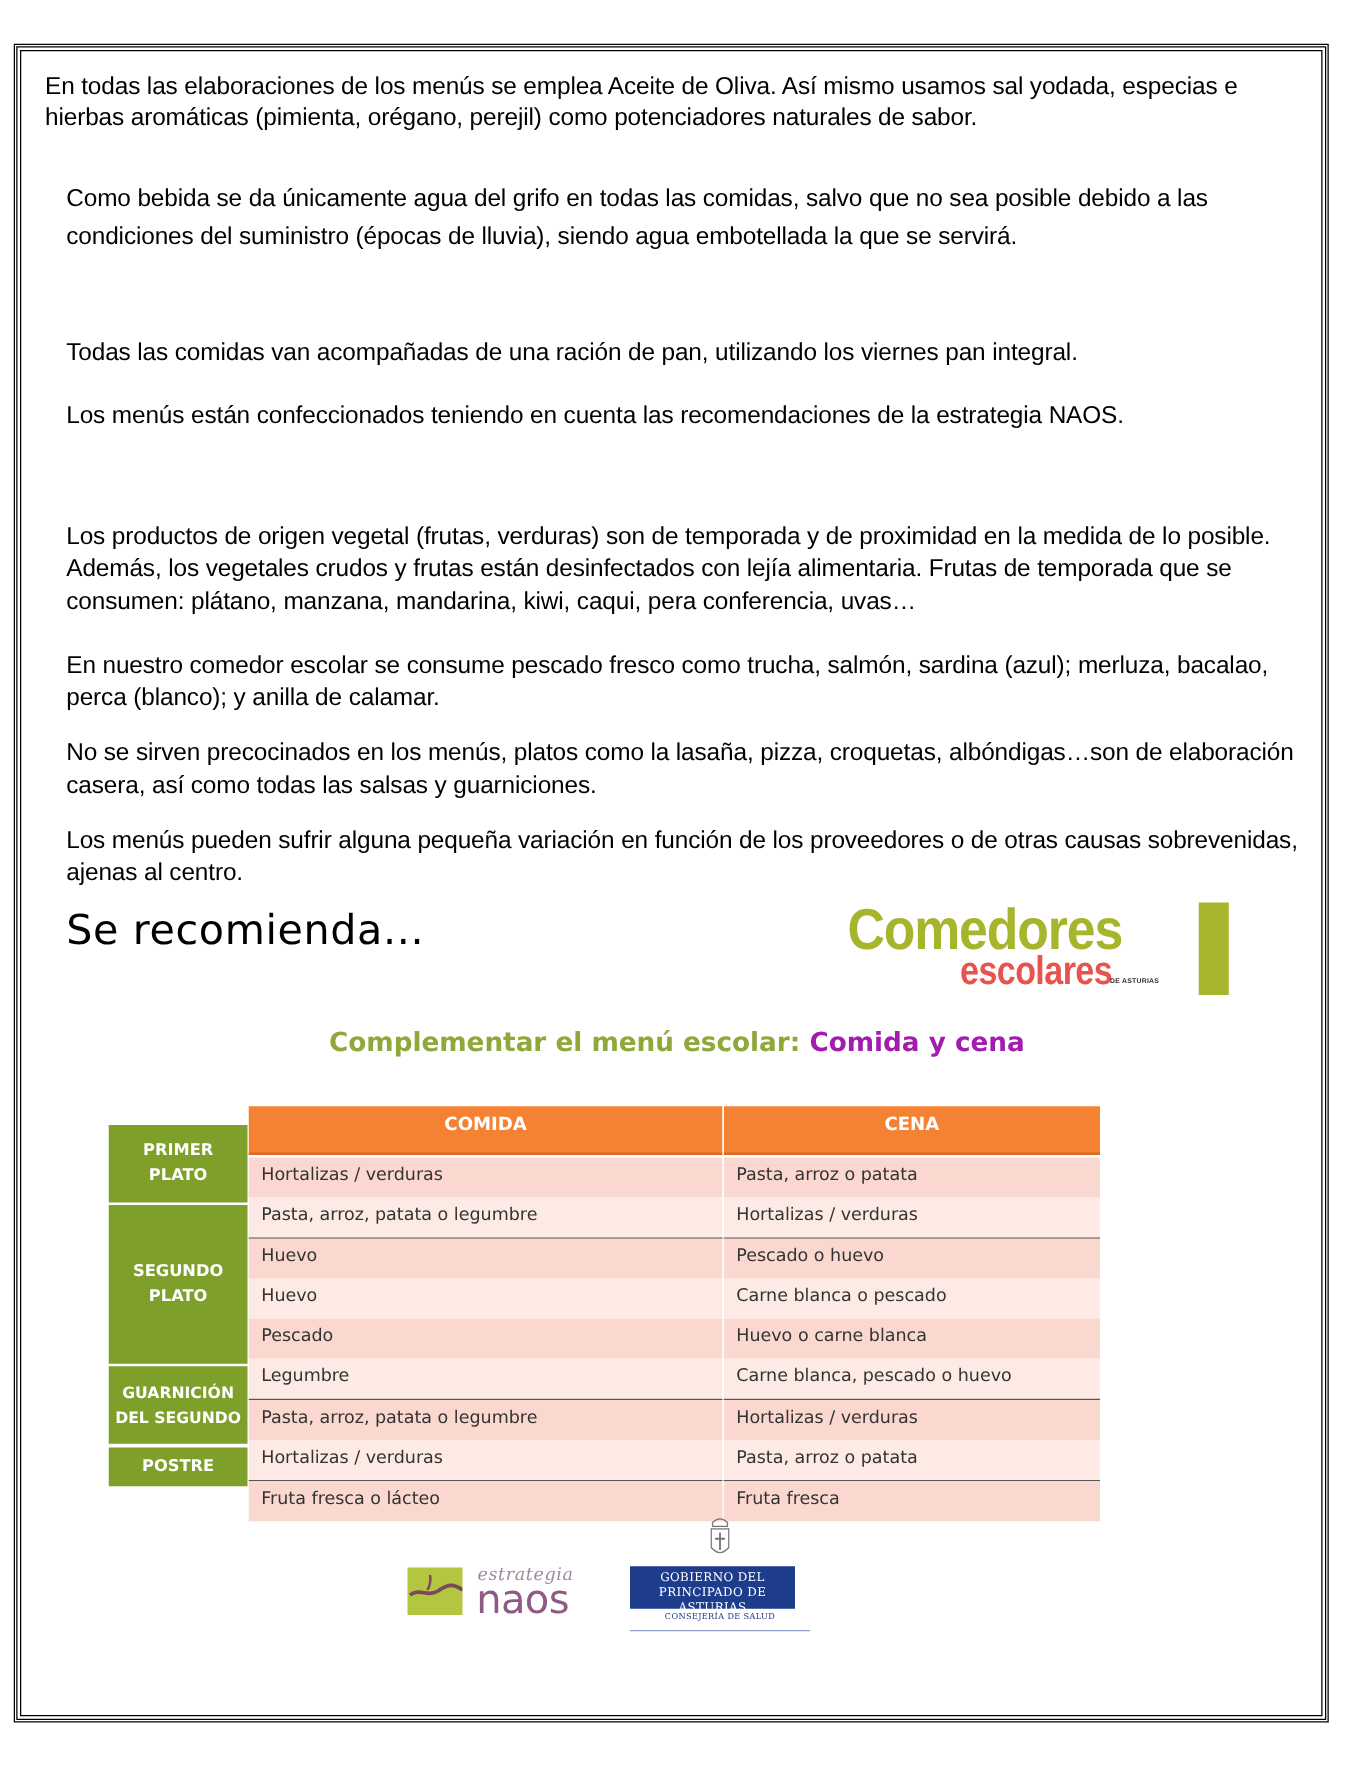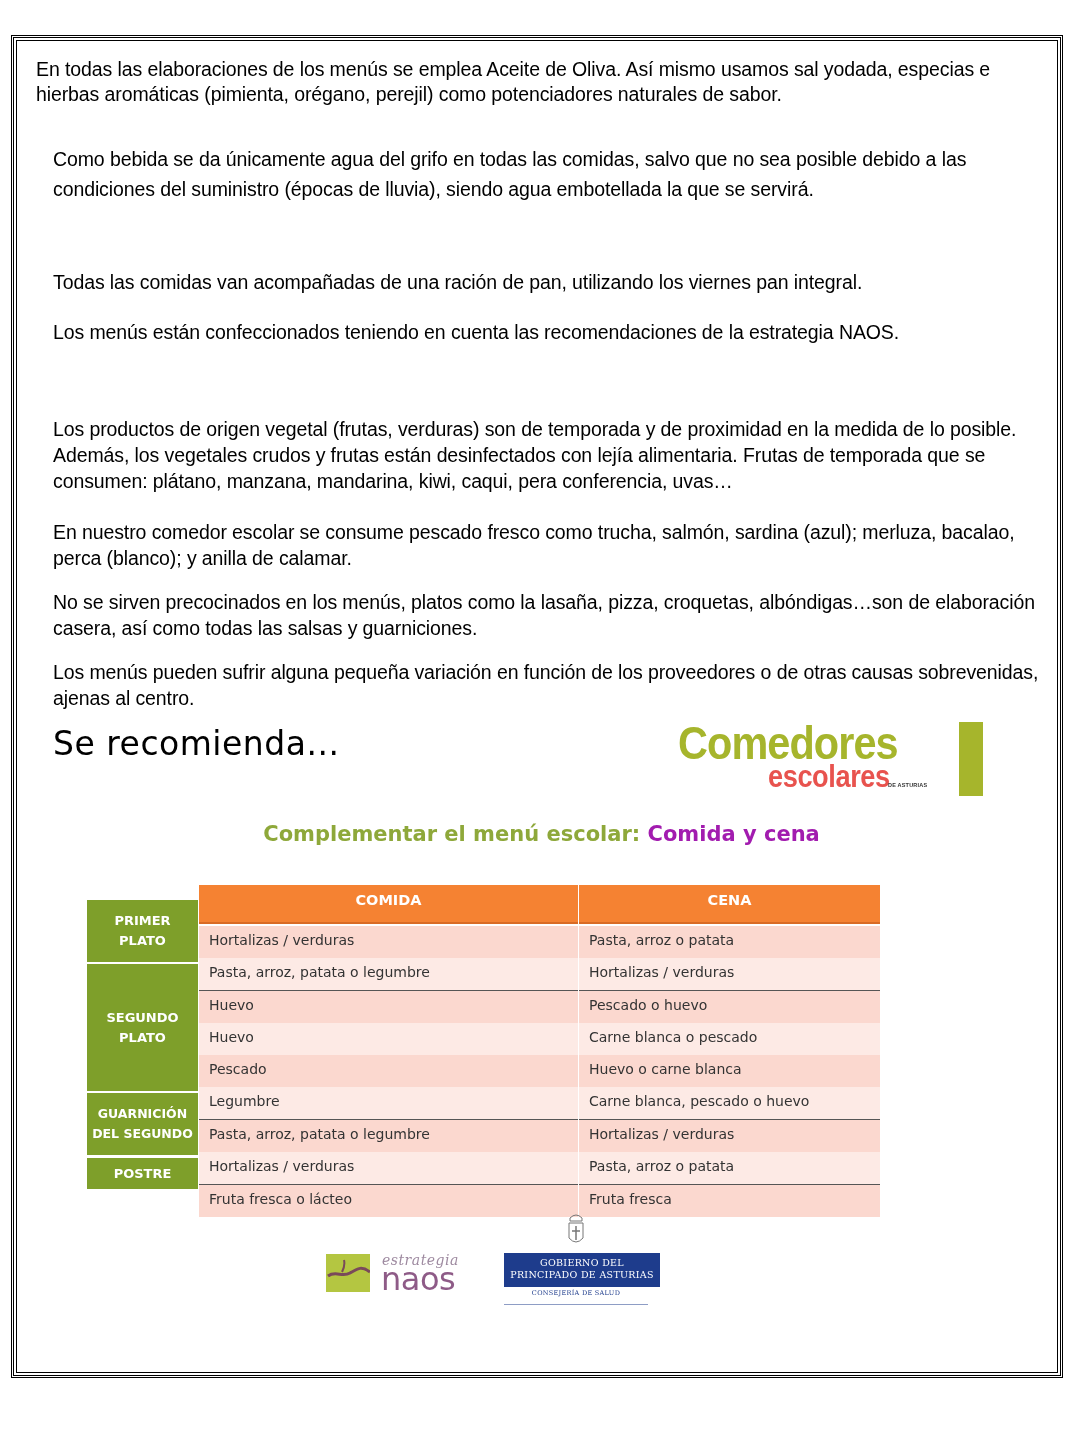--- a/index.html
+++ b/index.html
@@ -49,21 +49,21 @@
   .row.top-line { border-top: 1.5px solid #555; }
 
   
   .naos { position: absolute; left: 326px; top: 1254px; width: 140px; height: 42px; }
   .naos .sq { position: absolute; left: 0; top: 0; width: 44px; height: 38px; background: #b4c641; }
   .naos .est { position: absolute; left: 56px; top: -2px; font-family: "DejaVu Serif", serif; font-style: italic; font-size: 14px; color: #9e8aa0; letter-spacing: 0.5px; }
   .naos .nm { position: absolute; left: 55px; top: 6px; font-family: "DejaVu Sans", sans-serif; font-size: 32px; color: #8e5b87; letter-spacing: -0.5px; }
 
   .shield { position: absolute; left: 566px; top: 1212px; width: 20px; height: 36px; }
   .gob { position: absolute; left: 504px; top: 1253px; width: 144px; height: 54px; }
-  .gob .box { position: absolute; left: 0; top: 0; width: 156px; height: 34px; background: #1e3c8c; color: #fff; font-family: "DejaVu Serif", serif; font-size: 9.5px; text-align: center; line-height: 12px; padding-top: 4px; box-sizing: border-box; letter-spacing: 0.3px; }
+  .gob .box { position: absolute; left: 0; top: 0; width: 132px; height: 34px; background: #1e3c8c; color: #fff; font-family: "DejaVu Serif", serif; font-size: 9.5px; text-align: center; line-height: 12px; padding-top: 4px; box-sizing: border-box; letter-spacing: 0.3px; }
   .gob .sub { position: absolute; left: 0; top: 36px; width: 144px; text-align: center; font-family: "DejaVu Serif", serif; font-size: 6.5px; color: #1e3c8c; letter-spacing: 0.3px; }
   .gob .line { position: absolute; left: 0; top: 51px; width: 144px; height: 1px; background: #1e3c8c; opacity: 0.5; }
 </style>
 </head>
 <body>
 
 <div class="frame-outer"></div>
 <div class="frame-inner"></div>
 
 <div class="p p1">En todas las elaboraciones de los menús se emplea Aceite de Oliva. Así mismo usamos sal yodada, especias e hierbas aromáticas (pimienta, orégano, perejil) como potenciadores naturales de sabor.</div>

